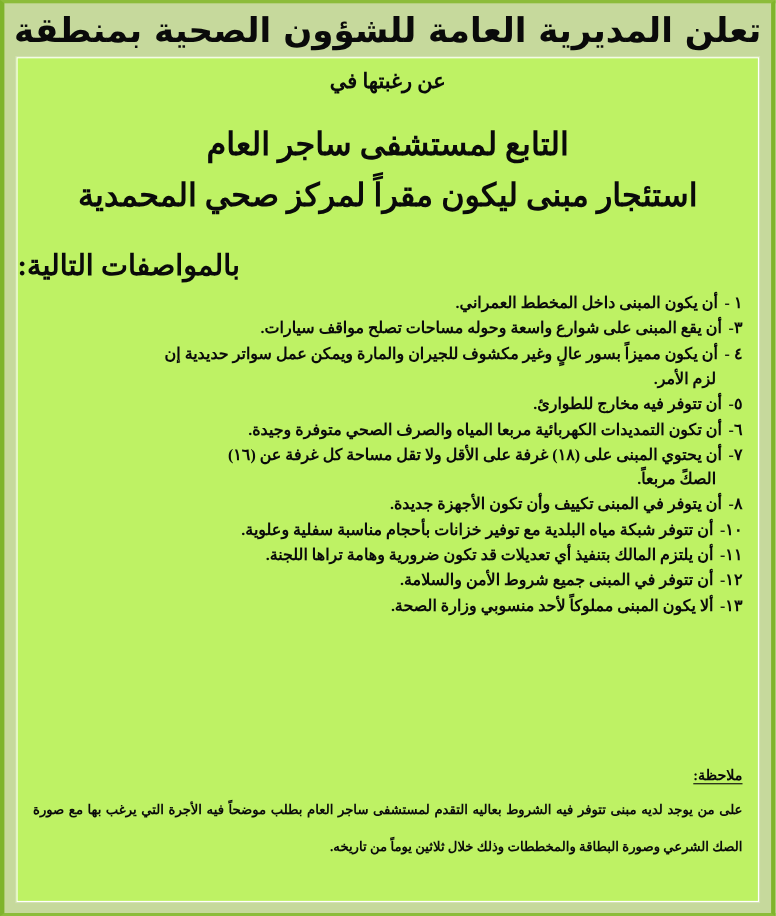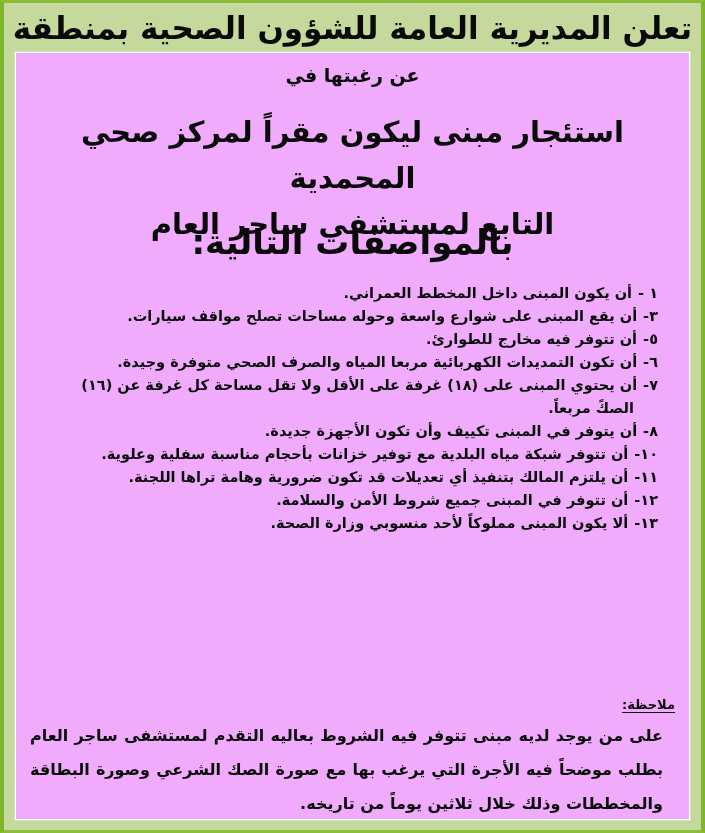--- a/index.html
+++ b/index.html
@@ -35,23 +35,24 @@
     font-weight: bold;
     line-height: 42px;
     letter-spacing: 0;
   }
   .panel {
     position: absolute;
     top: 49px;
     left: 11px;
     right: 11px;
     bottom: 10px;
-    background: #f0abfc;
+    background: #bef264;
     border: 1px solid #ffffff;
     box-shadow: 0 0 0 1px #d4e2b4;
+    font-family: Liberation Serif, serif;
   }
   .sub-intro {
     position: absolute;
     top: 8px;
     left: 0; right: 0;
     text-align: center;
     font-size: 19px;
     font-weight: bold;
     line-height: 28px;
   }
@@ -61,31 +62,31 @@
     left: 0; right: 0;
     text-align: center;
     font-size: 29px;
     font-weight: bold;
     line-height: 46px;
   }
   .spec-heading {
     position: absolute;
     top: 172px;
     left: 0; right: 0;
-    text-align: center;
-    font-size: 34px;
+    text-align: left;
+    font-size: 26px;
     font-weight: bold;
     line-height: 34px;
   }
   .spec-list {
     position: absolute;
     top: 212px;
     left: 14px;
     right: 14px;
-    margin: 17px;
+    margin: 0;
     padding: 0;
     list-style: none;
     font-size: 14.5px;
     font-weight: bold;
     line-height: 22.5px;
   }
   .spec-list li {
     margin: 0 0 0.5px 0;
     padding: 0;
     text-align: right;
@@ -104,48 +105,49 @@
     font-size: 13px;
     font-weight: bold;
     line-height: 24px;
     text-decoration: underline;
     text-underline-offset: 3px;
   }
   .note-text {
     position: absolute;
     top: 666px;
     left: 14px;
-    right: 26px;
+    right: 14px;
     margin: 0;
-    font-size: 16px;
+    font-size: 12px;
     font-weight: bold;
     line-height: 34px;
     text-align: justify;
     text-align-last: right;
   }
 </style>
 </head>
 <body>
 
 <div class="frame">
   <div class="headline">تعلن المديرية العامة للشؤون الصحية بمنطقة الرياض</div>
 
   <div class="panel">
     <div class="sub-intro">عن رغبتها في</div>
 
     <div class="main-title">
+      <div>التابع لمستشفى ساجر العام</div>
       <div>استئجار مبنى ليكون مقراً لمركز صحي المحمدية</div>
-      <div>التابع لمستشفى ساجر العام</div>
     </div>
 
     <div class="spec-heading">بالمواصفات التالية:</div>
 
     <ul class="spec-list">
       <li><span class="num">١ -</span><span>أن يكون المبنى داخل المخطط العمراني.</span></li>
       <li><span class="num">٣-</span><span>أن يقع المبنى على شوارع واسعة وحوله مساحات تصلح مواقف سيارات.</span></li>
+      <li class="wrap"><span class="num">٤ -</span><span>أن يكون مميزاً بسور عالٍ وغير مكشوف للجيران والمارة ويمكن عمل سواتر حديدية إن</span><span class="cont">لزم الأمر.</span></li>
       <li><span class="num">٥-</span><span>أن تتوفر فيه مخارج للطوارئ.</span></li>
       <li><span class="num">٦-</span><span>أن تكون التمديدات الكهربائية مربعا المياه والصرف الصحي متوفرة وجيدة.</span></li>
       <li class="wrap"><span class="num">٧-</span><span>أن يحتوي المبنى على (١٨) غرفة على الأقل ولا تقل مساحة كل غرفة عن (١٦)</span><span class="cont">الصكً مربعاً.</span></li>
       <li><span class="num">٨-</span><span>أن يتوفر في المبنى تكييف وأن تكون الأجهزة جديدة.</span></li>
       <li><span class="num">١٠-</span><span>أن تتوفر شبكة مياه البلدية مع توفير خزانات بأحجام مناسبة سفلية وعلوية.</span></li>
       <li><span class="num">١١-</span><span>أن يلتزم المالك بتنفيذ أي تعديلات قد تكون ضرورية وهامة تراها اللجنة.</span></li>
       <li><span class="num">١٢-</span><span>أن تتوفر في المبنى جميع شروط الأمن والسلامة.</span></li>
       <li><span class="num">١٣-</span><span>ألا يكون المبنى مملوكاً لأحد منسوبي وزارة الصحة.</span></li>
     </ul>
 

